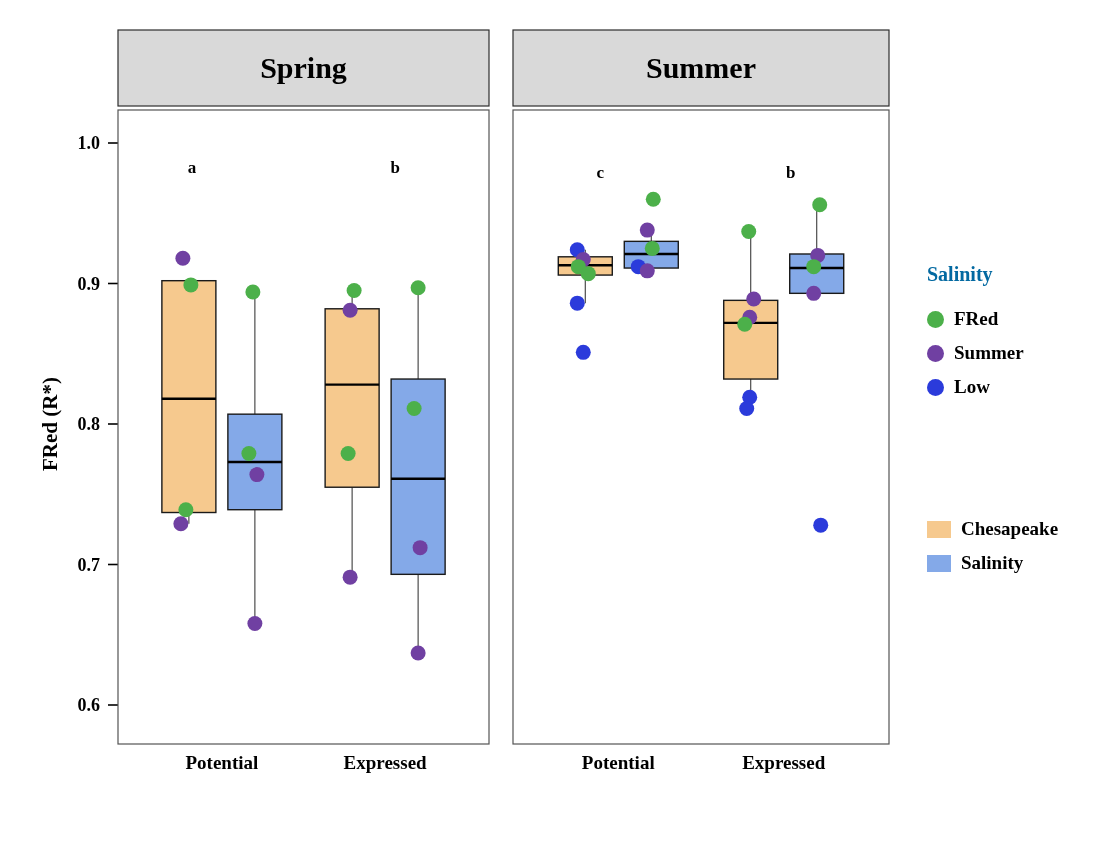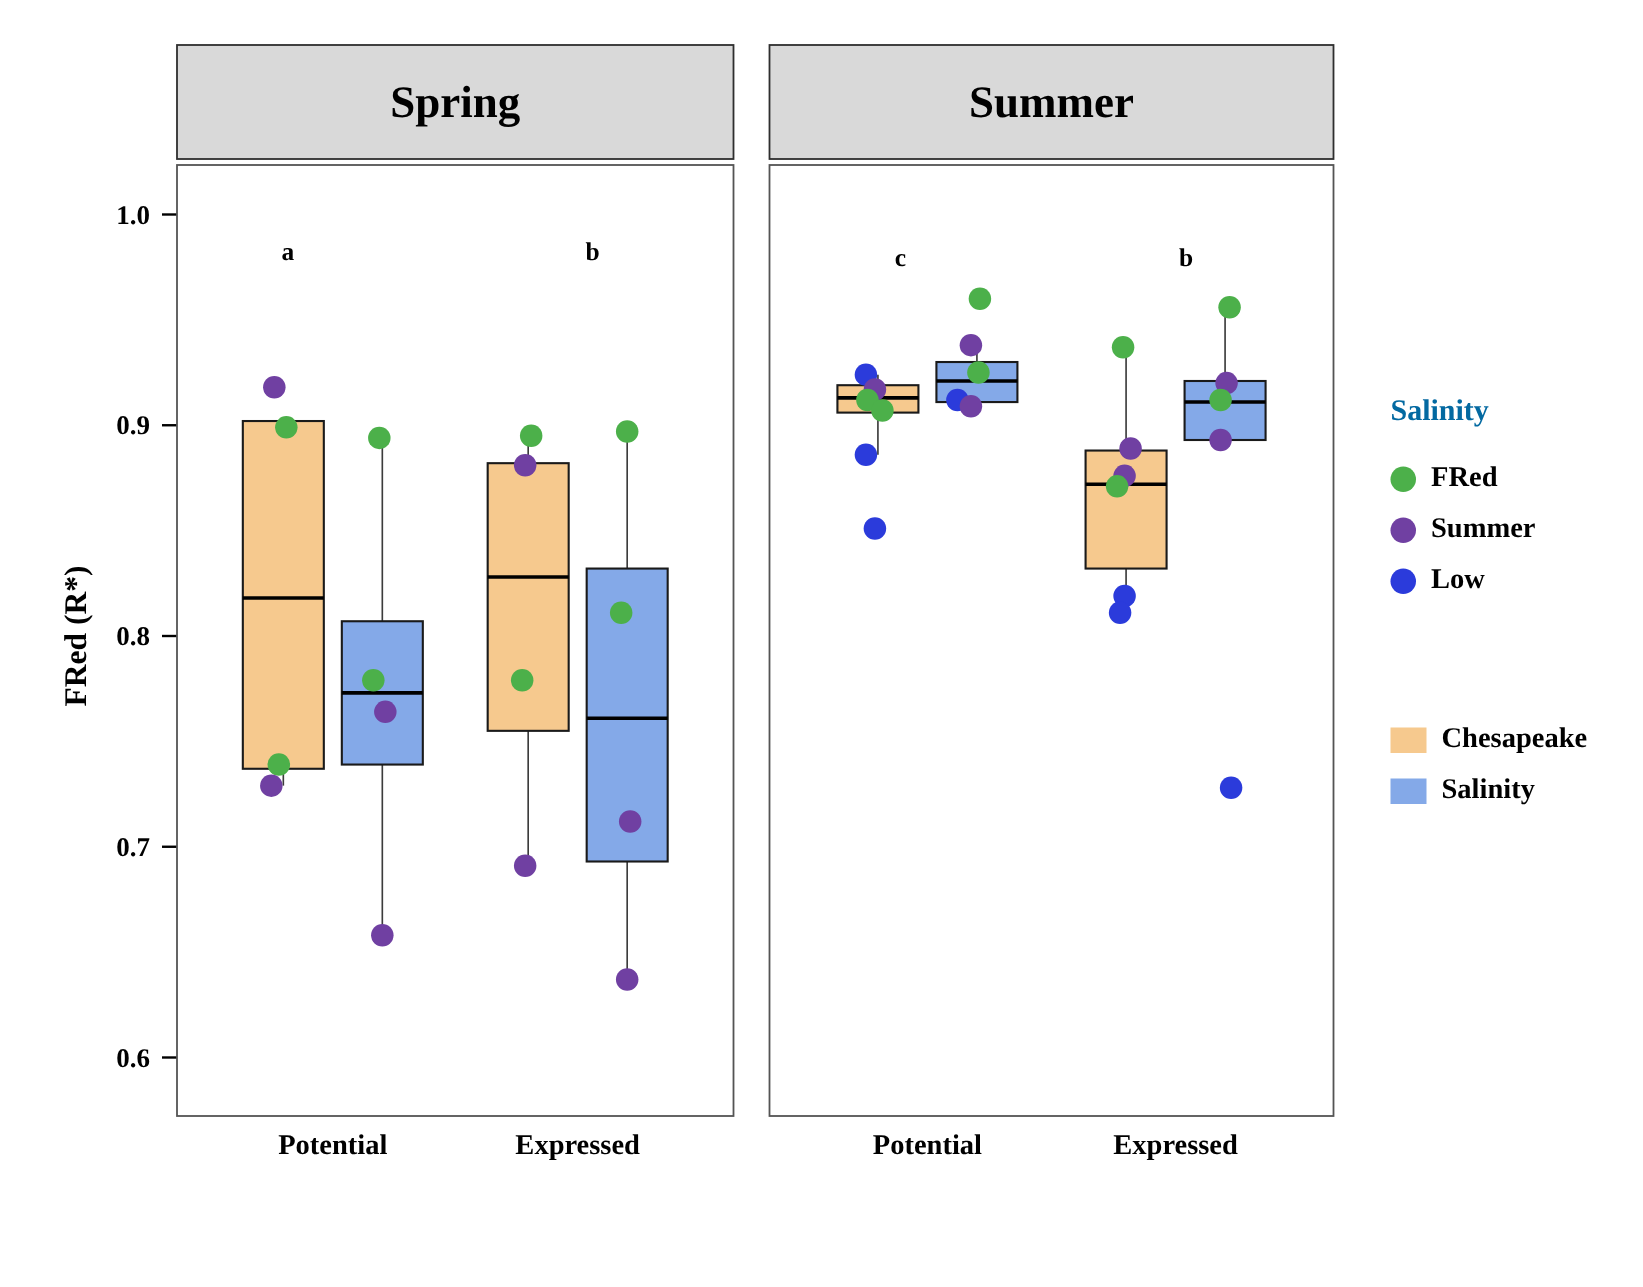--- a/index.html
+++ b/index.html
@@ -11,21 +11,21 @@
   .ytick{font:bold 18px "Liberation Serif",serif;}
   .xcat{font:bold 19px "Liberation Serif",serif;}
   .yaxis-title{font:bold 21px "Liberation Serif",serif;}
   .sig-letter{font:bold 17px "Liberation Serif",serif;}
   .legend{position:absolute;left:927px;top:263px;width:165px;}
   .legend-title{font:bold 20px "Liberation Serif",serif;margin-bottom:16px;color:#0369a1;}
   .legend-item{display:flex;align-items:center;gap:10px;height:34px;
                font:bold 19px "Liberation Serif",serif;color:#000;}
   .dot{width:17px;height:17px;border-radius:50%;flex:0 0 auto;}
   .swatch{width:24px;height:17px;flex:0 0 auto;}
-  .estuary-block{margin-top:72px;}
+  .estuary-block{margin-top:108px;}
 </style>
 </head>
 <body>
 
 <div class="figure">
   <svg id="chart-svg" width="1095" height="858" viewBox="0 0 1095 858">
       <line x1="108" x2="118" y1="143" y2="143" stroke="#000000" stroke-width="1.6"></line>
       <text x="100" y="149" text-anchor="end" class="ytick">1.0</text>
       <line x1="108" x2="118" y1="283.5" y2="283.5" stroke="#000000" stroke-width="1.6"></line>
       <text x="100" y="289.5" text-anchor="end" class="ytick">0.9</text>

